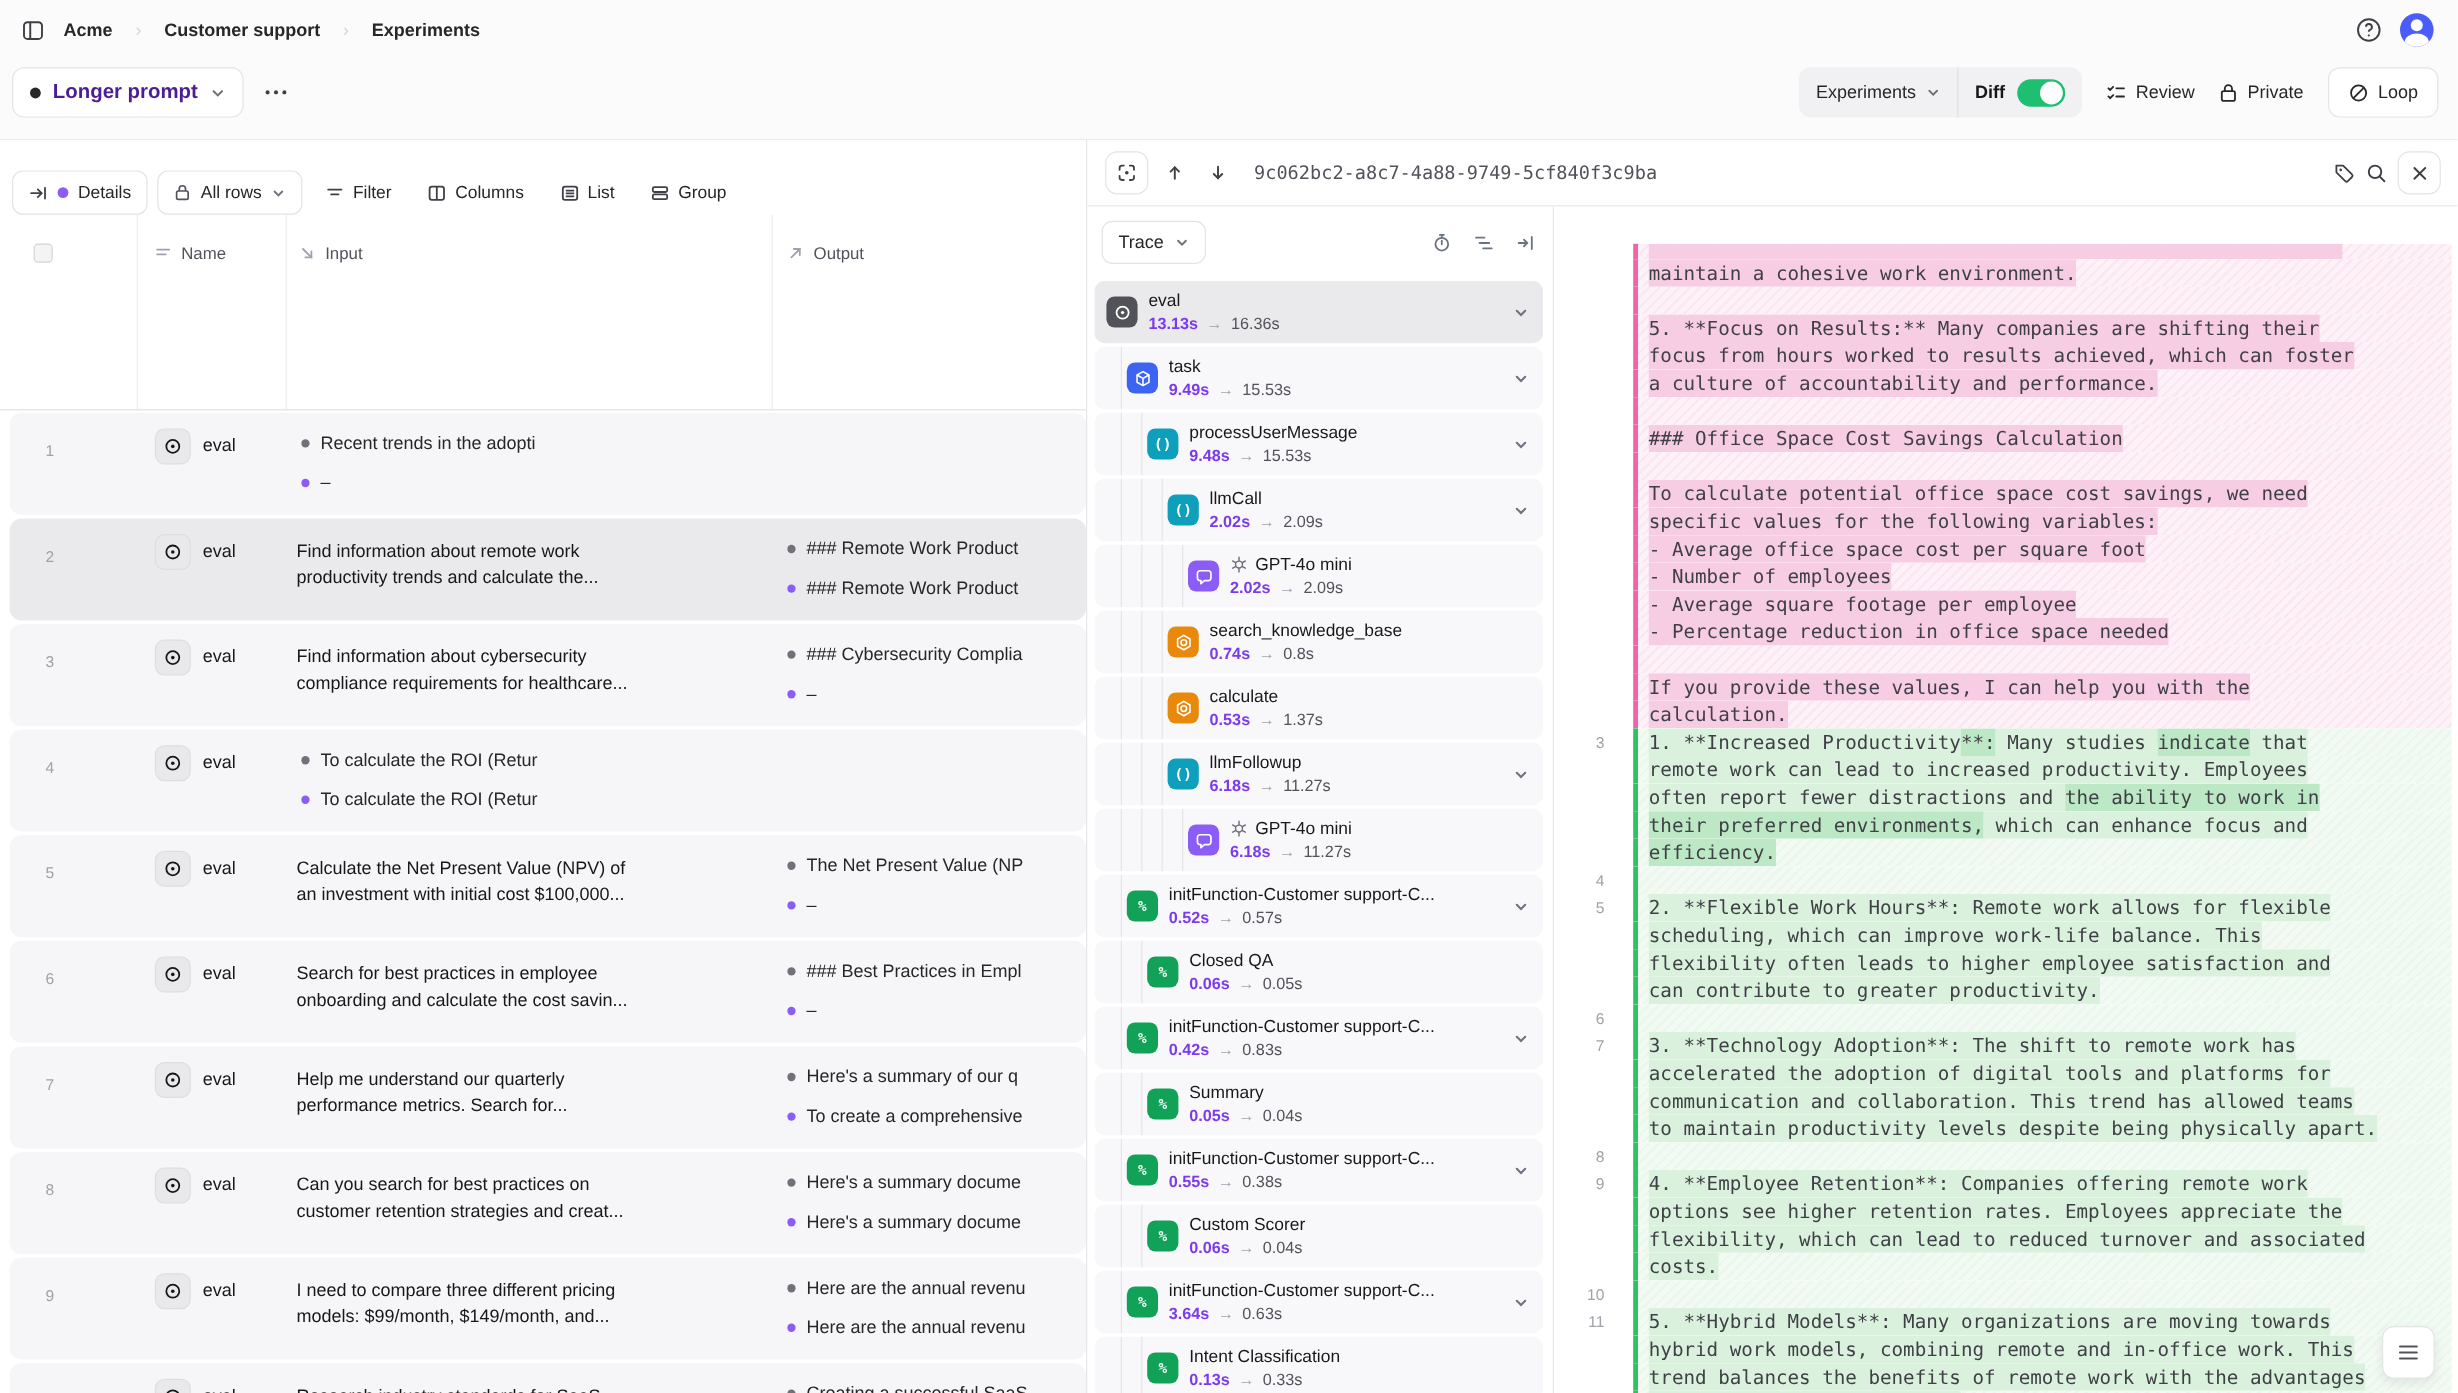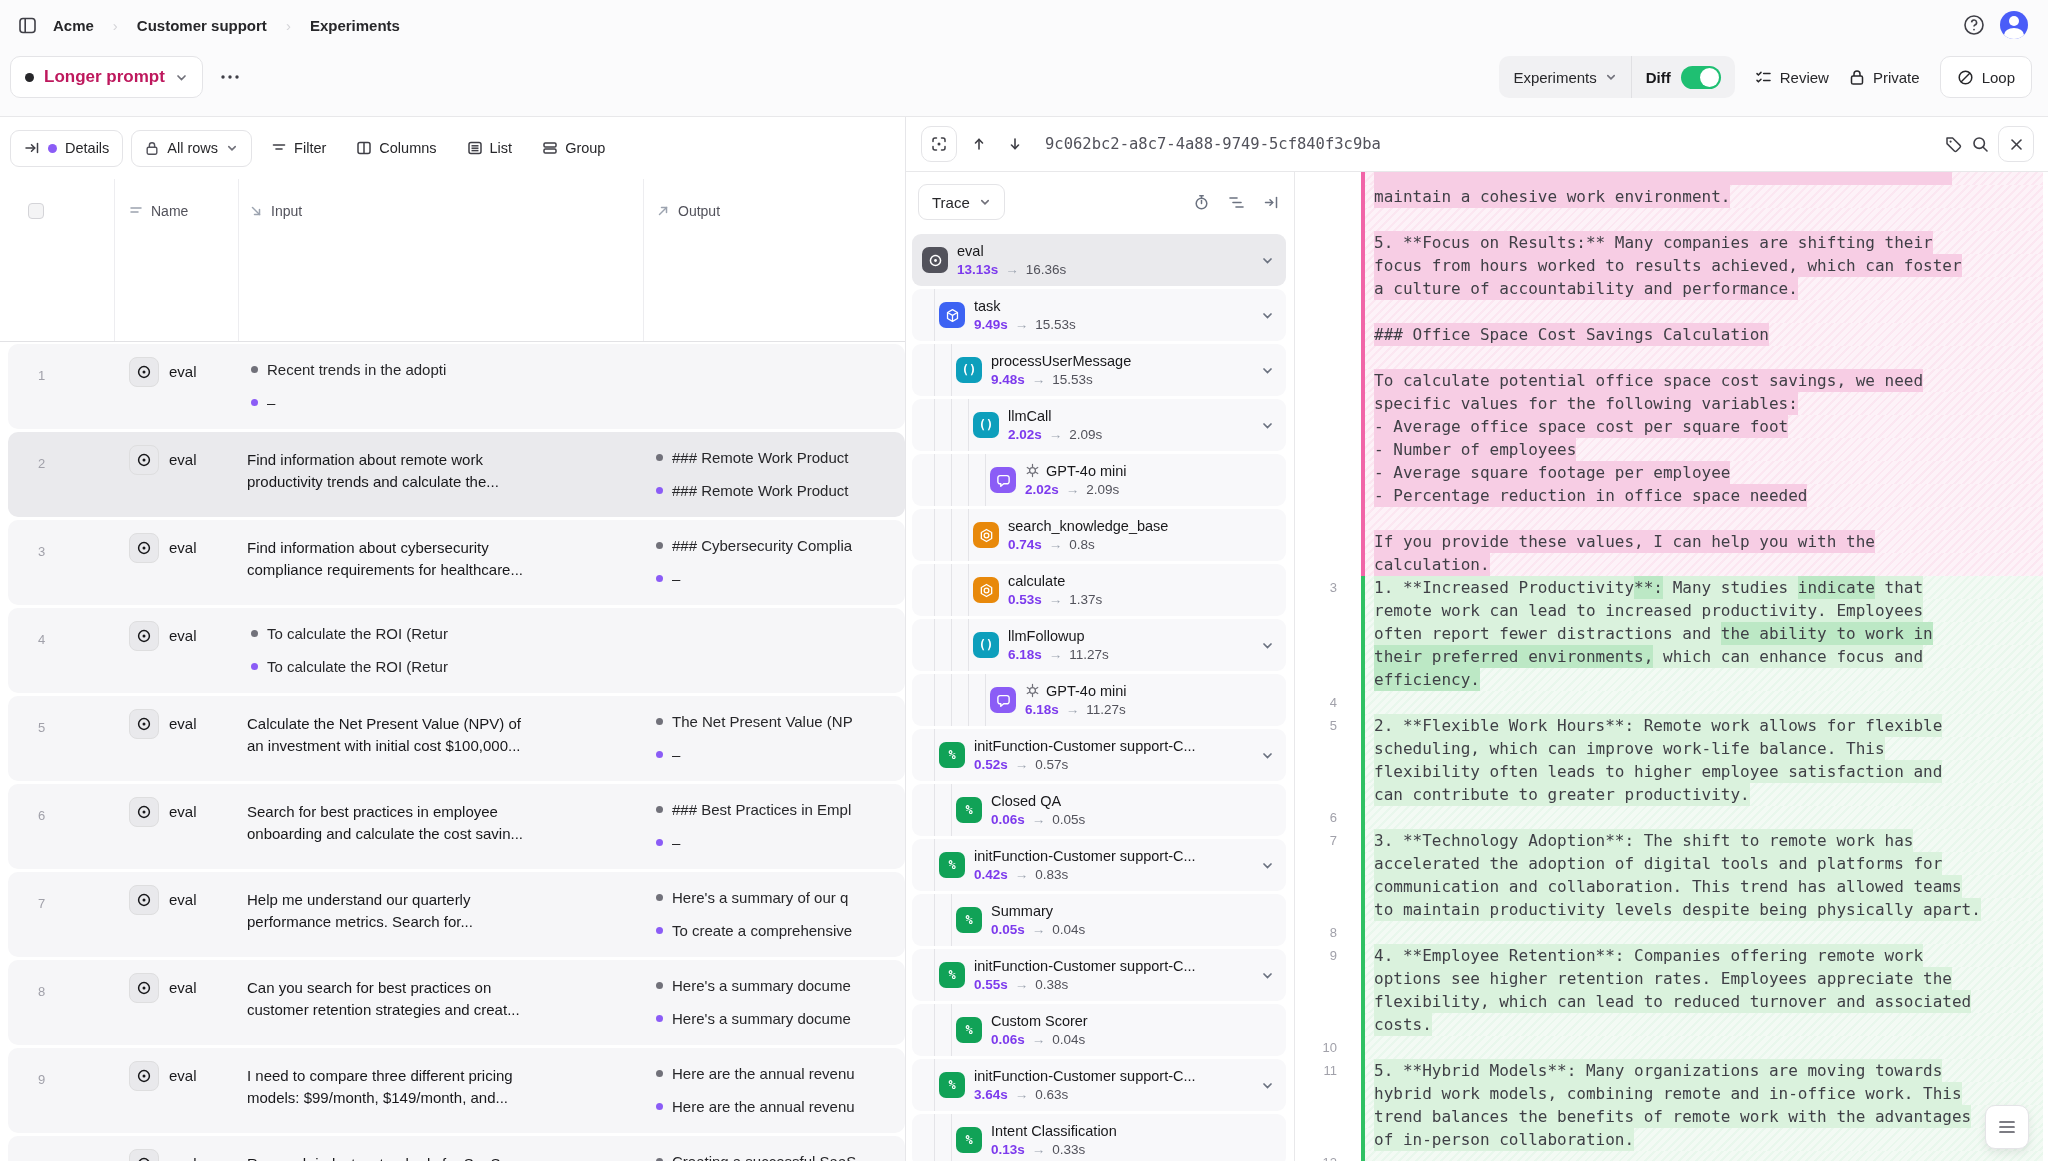--- a/index.html
+++ b/index.html
@@ -19,37 +19,37 @@
   .iconbtn { display:flex; align-items:center; justify-content:center; background:none; border:none; cursor:pointer; color:#3f3f46; }
   .avatar { width:28px; height:28px; border-radius:50%; background:#4a5df8; position:relative; overflow:hidden; }
   .avatar::before { content:""; position:absolute; left:9px; top:5px; width:10px; height:10px; border-radius:50%; background:#fff; }
   .avatar::after { content:""; position:absolute; left:4px; top:17px; width:20px; height:14px; border-radius:50%; background:#fff; }
 
   
   .subheader { height:66px; flex:none; display:flex; align-items:center; justify-content:space-between; padding:0 16px 12px 10px; }
   .sh-left { display:flex; align-items:center; gap:10px; }
   .exp-pill { display:inline-flex; align-items:center; gap:10px; height:42px; padding:0 14px; background:#fff; border:1px solid #e4e4e7; border-radius:10px; cursor:pointer; }
   .exp-dot { width:9px; height:9px; border-radius:50%; background:#27272a; }
-  .exp-name { font-size:17px; font-weight:700; color:#be185d; }
+  .exp-name { font-size:17px; font-weight:700; color:#4c1d95; }
   .more-btn { width:34px; height:34px; border:none; background:none; border-radius:8px; display:flex; align-items:center; justify-content:center; cursor:pointer; color:#3f3f46; }
   .sh-right { display:flex; align-items:center; gap:20px; }
   .seg { display:flex; align-items:center; height:42px; background:#f1f1f3; border-radius:10px; }
   .seg-left { display:flex; align-items:center; gap:8px; padding:0 14px; font-size:15px; font-weight:500; color:#27272a; cursor:pointer; }
   .seg-div { width:1px; align-self:stretch; background:#e0e0e3; }
   .seg-right { display:flex; align-items:center; gap:10px; padding:0 14px; font-size:15px; font-weight:700; color:#18181b; }
   .toggle { width:40px; height:23px; border-radius:12px; position:relative; cursor:pointer; border:none; }
   .toggle .knob { position:absolute; top:2px; right:2px; width:19px; height:19px; border-radius:50%; background:#fff; }
   .ghostbtn { display:flex; align-items:flex-start; gap:8px; background:none; border:none; font-size:15px; font-weight:500; color:#27272a; cursor:pointer; }
   .loopbtn { display:flex; align-items:center; gap:8px; height:42px; padding:0 16px; background:#fff; border:1px solid #e4e4e7; border-radius:10px; font-size:15px; font-weight:500; color:#27272a; cursor:pointer; }
 
   
   .main { flex:1; min-height:0; display:flex; border-top:1px solid #e8e8ea; background:#fff; }
   .left-panel { width:905px; flex:none; display:flex; flex-direction:column; min-width:0; background:#fff; }
 
-  .toolbar { height:62px; flex:none; display:flex; align-items:center; gap:8px; padding:0 10px; }
+  .toolbar { height:62px; flex:none; display:flex; align-items:flex-end; gap:8px; padding:0 10px; }
   .tbtn { display:flex; align-items:center; gap:8px; height:37px; padding:0 13px; border:1px solid #e4e4e7; border-radius:9px; background:#fff; font-size:14.5px; font-weight:500; color:#27272a; cursor:pointer; }
   .tbtn .pdot { width:9px; height:9px; border-radius:50%; background:#8b5cf6; }
   .tghost { display:flex; align-items:center; gap:7px; height:37px; padding:0 11px; border:none; background:none; font-size:14.5px; font-weight:500; color:#27272a; cursor:pointer; }
 
   .thead { height:163px; flex:none; display:grid; grid-template-columns:115px 124px 405px 1fr; border-bottom:1px solid #e2e2e5; }
   .thcell { padding-top:24px; display:flex; align-items:flex-start; gap:8px; font-size:14px; font-weight:500; color:#52525b; border-right:1px solid #ededf0; }
   .thcell:last-child { border-right:none; }
   .thcell .hicon { color:#9ca3af; margin-top:1px; }
   .cb { width:16px; height:16px; border:1.5px solid #d4d4d8; background:#f4f4f5; border-radius:4px; margin-left:28px; cursor:pointer; }
   .thc-name { padding-left:14px; }
@@ -96,21 +96,21 @@
   .tbody2 { margin-left:9px; min-width:0; }
   .tname { display:flex; align-items:center; gap:6px; font-size:14.5px; font-weight:500; color:#18181b; line-height:18px; white-space:nowrap; overflow:hidden; }
   .ttimes { display:flex; align-items:center; gap:7px; font-size:13.5px; line-height:18px; margin-top:1px; }
   .t1 { color:#7c3aed; font-weight:600; }
   .tarrow { color:#9ca3af; }
   .t2 { color:#52525b; }
   .tchev { position:absolute; right:12px; top:20px; color:#6b7280; }
   .oai { color:#71717a; }
 
   
-  .diff { flex:1; min-width:0; overflow:hidden; font-family:"DejaVu Sans Mono", monospace; font-size:16px; color:#3f3f46; }
+  .diff { flex:1; min-width:0; overflow:hidden; font-family:"DejaVu Sans Mono", monospace; font-size:16px; color:#3f3f46;margin-top:31px; }
   .dline { display:flex; height:23px; }
   .dline.clip { height:13px; overflow:hidden; }
   .gut { width:66px; flex:none; text-align:right; padding-right:24px; font-family:"Liberation Sans", sans-serif; font-size:13px; line-height:23px; color:#a1a1aa; }
   .dc { flex:1; min-width:0; margin-right:5px; padding-left:9px; line-height:23px; white-space:pre; overflow:hidden; }
   .dc.rem { border-left:4px solid #f165a8; background-color:#fdf2f8;
     background-image:repeating-linear-gradient(135deg, rgba(231,84,152,.07) 0 2px, rgba(231,84,152,0) 2px 6px); }
   .dc.add { border-left:4px solid #2fc163; background-color:#f3faf4;
     background-image:repeating-linear-gradient(135deg, rgba(47,193,99,.05) 0 2px, rgba(47,193,99,0) 2px 6px); }
   .hl { display:inline-block; line-height:23px; }
   .dc.rem .hl { background:#f7cde4; }

